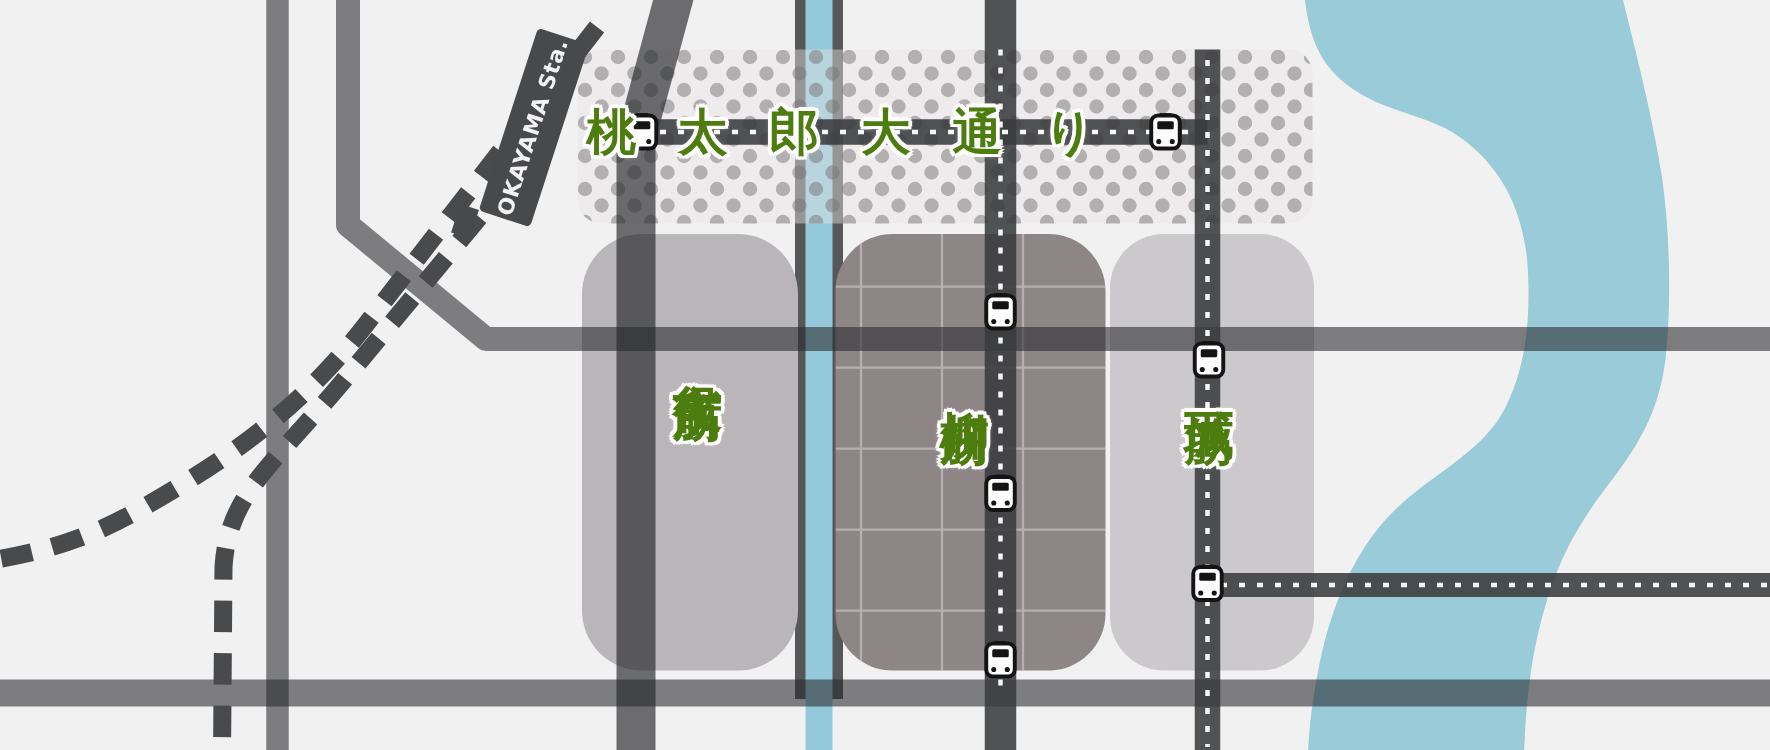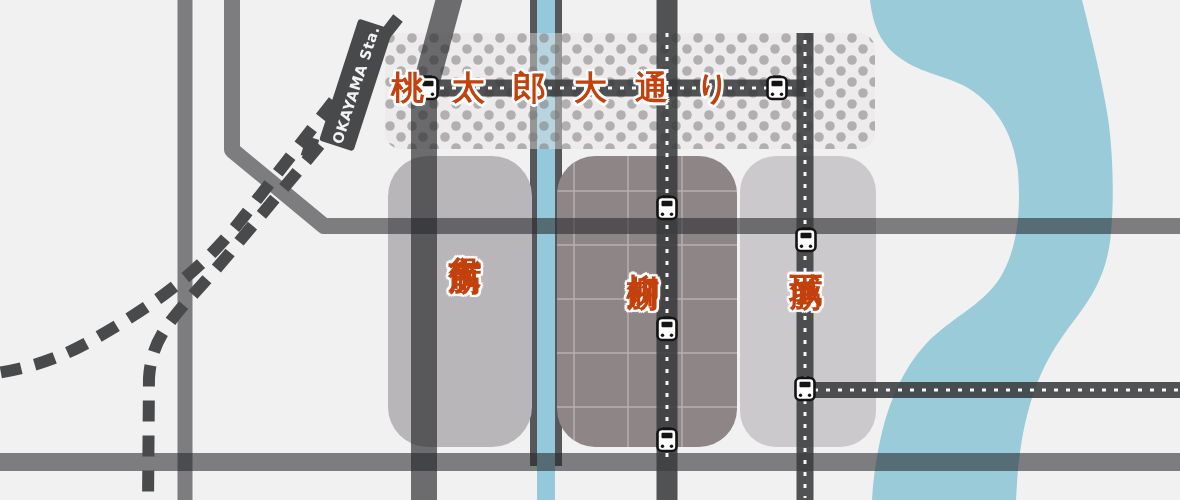--- a/index.html
+++ b/index.html
@@ -4,21 +4,21 @@
 <style>
   html,body{margin:0;padding:0;background:#e8e8e8;}
   .stage{
     position:relative;width:1180px;height:500px;overflow:hidden;
     background:#f2f1f1;
     font-family:"DejaVu Sans",sans-serif;
   }
   .stage svg{position:absolute;left:0;top:0;}
   .label{
     position:absolute;
-    color:#c2410c;
+    color:#4d7c0f;
     font-weight:bold;
     text-shadow:
       -2px -2px 0 #fff, 2px -2px 0 #fff, -2px 2px 0 #fff, 2px 2px 0 #fff,
       -2.5px 0 0 #fff, 2.5px 0 0 #fff, 0 -2.5px 0 #fff, 0 2.5px 0 #fff,
       0 0 4px #fff;
     white-space:nowrap;
     pointer-events:none;
   }
   .label-h{
     font-size:33px;

